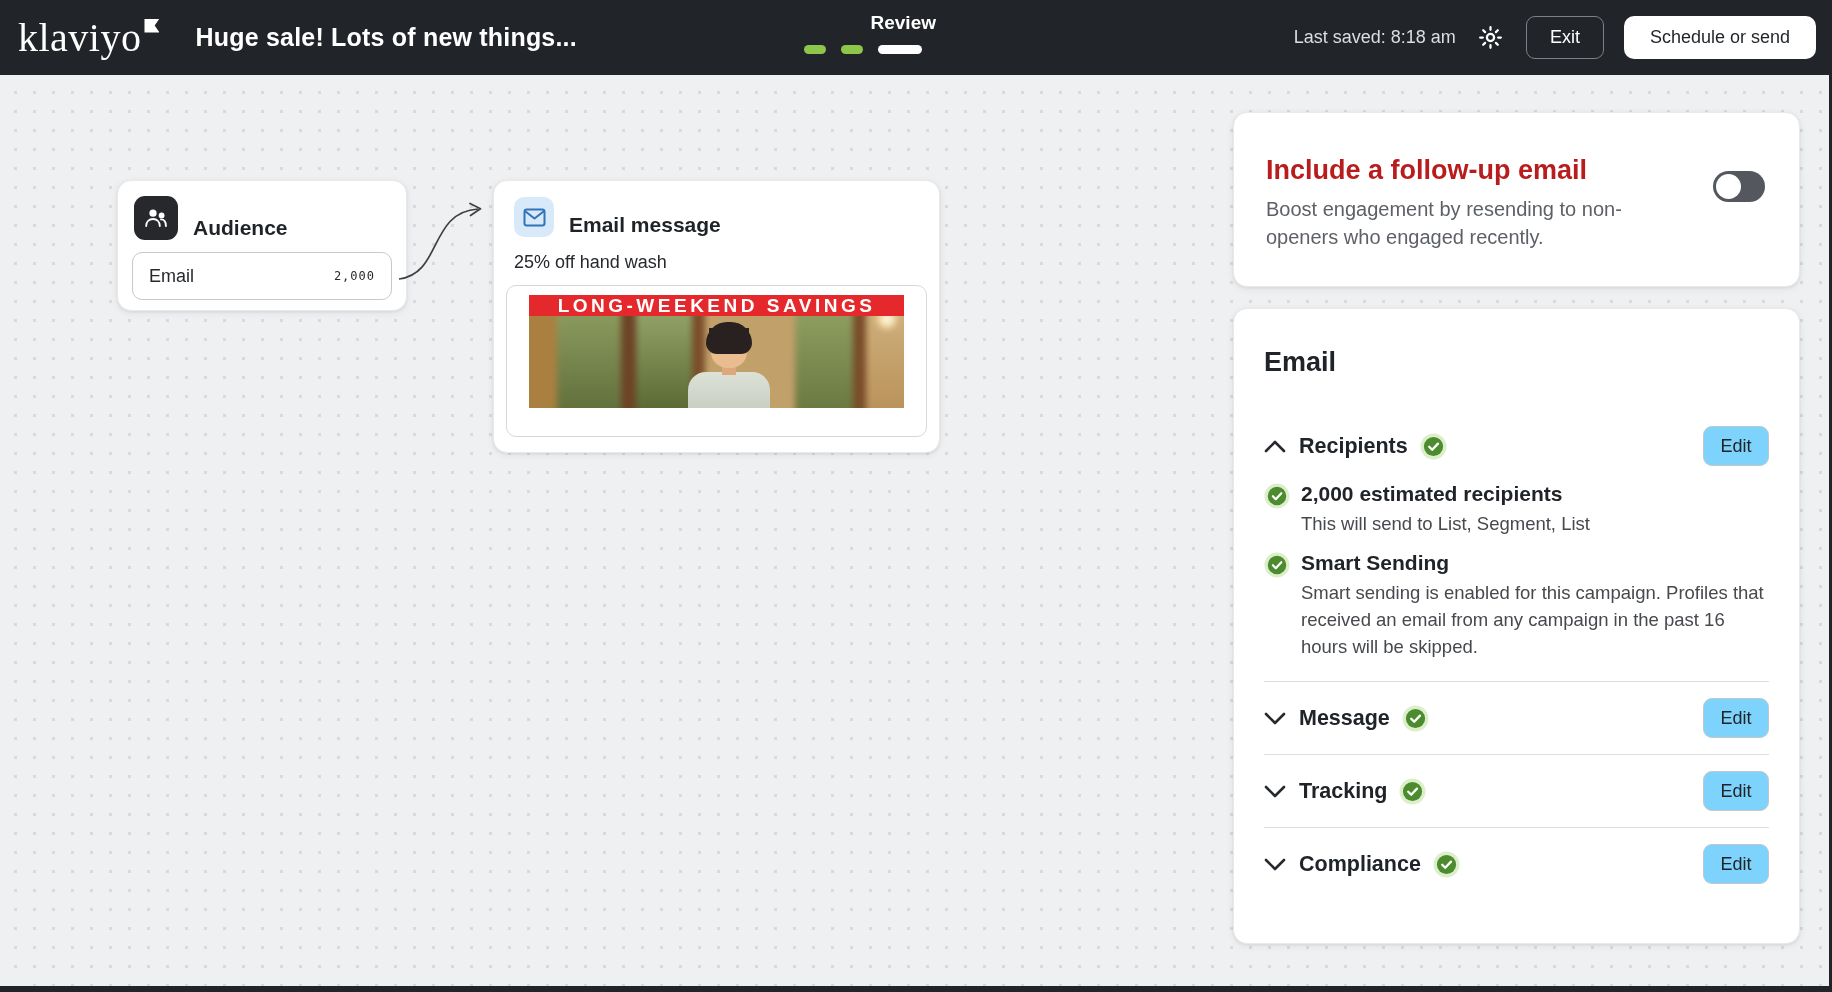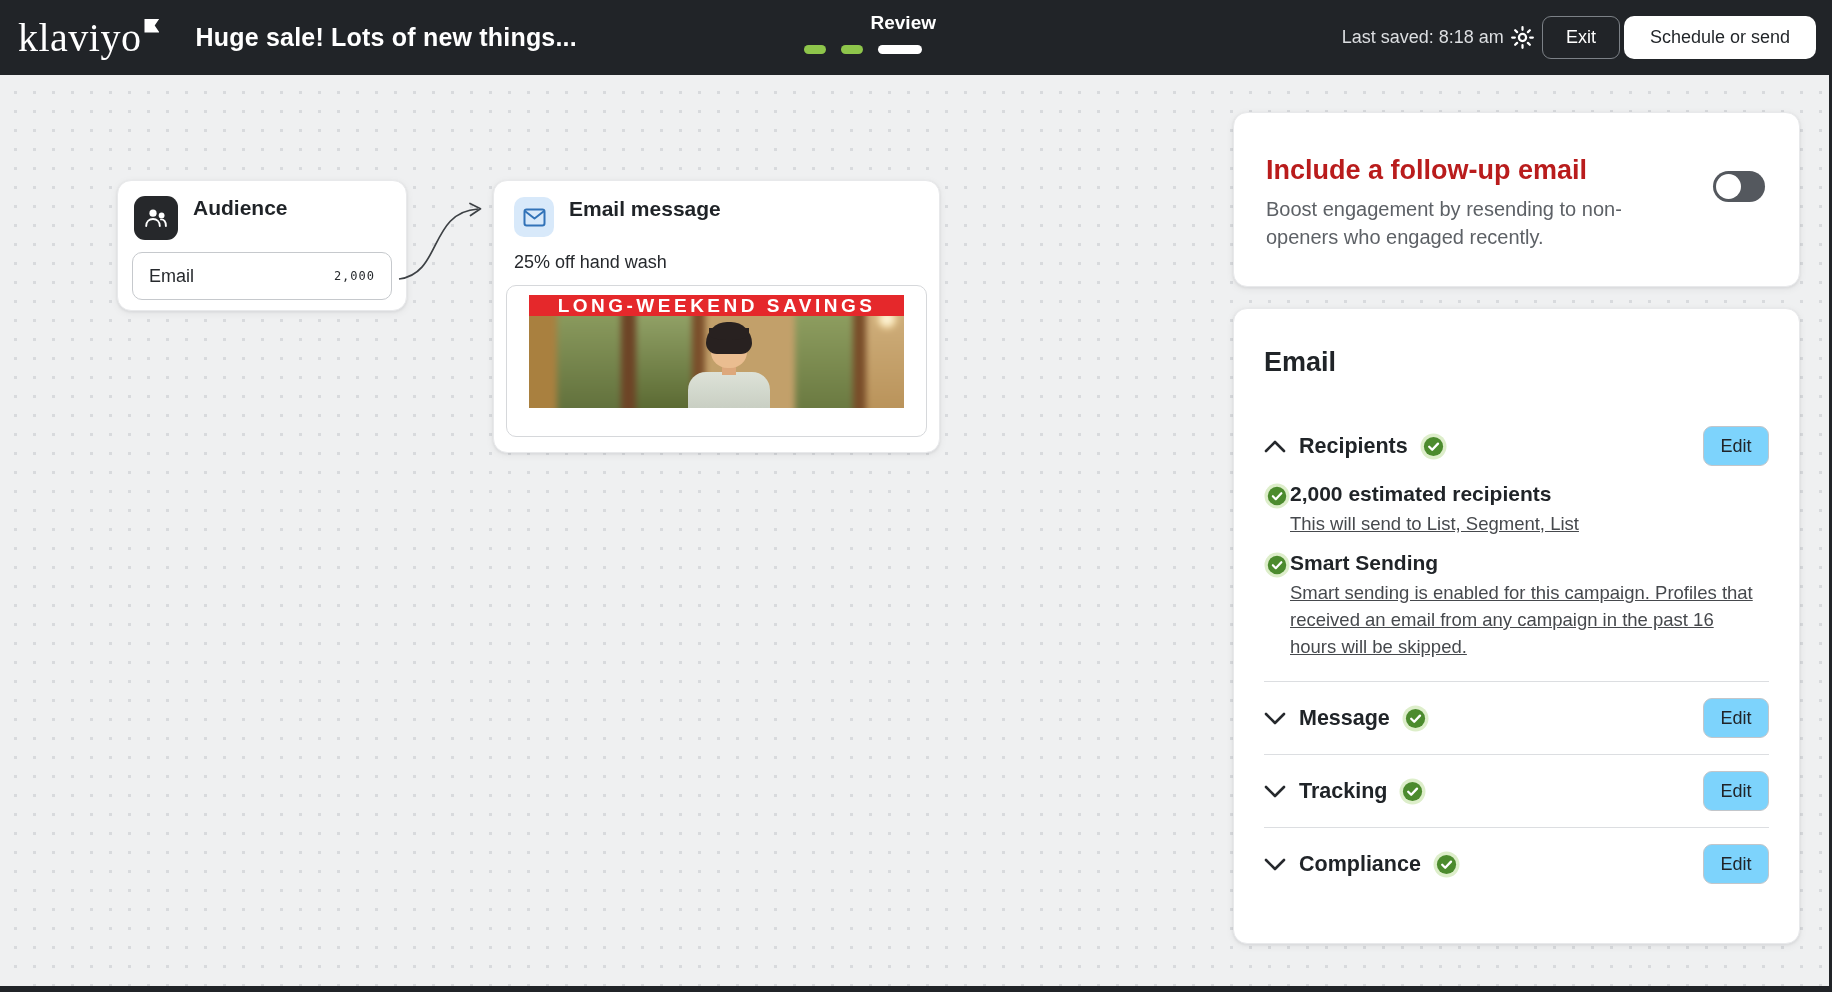--- a/index.html
+++ b/index.html
@@ -27,21 +27,21 @@
     width:15px; height:14px; background:#fff; margin-left:3px; margin-top:4px;
     clip-path:polygon(0 0,100% 0,68% 50%,100% 100%,0 100%);
   }
   .campaign-title { font-size:25px; font-weight:bold; margin-left:36px; letter-spacing:0.2px; }
   .steps { position:absolute; left:790px; top:12px; width:146px; text-align:right; }
   .steps-label { font-size:19px; font-weight:bold; color:#fff; }
   .pills { display:flex; justify-content:center; align-items:center; gap:15px; margin-top:11px; }
   .pill { height:9px; border-radius:5px; }
   .pill.done { width:22px; background:#8ec54b; }
   .pill.current { width:44px; background:#ffffff; }
-  .topbar-right { margin-left:auto; display:flex; align-items:center; gap:4px; }
+  .topbar-right { margin-left:auto; display:flex; align-items:center; gap:20px; }
   .last-saved { font-size:18px; color:#dcdee1; }
   .gear { width:30px; height:30px; display:flex; align-items:center; justify-content:center; cursor:pointer; }
   .btn-exit {
     background:transparent; color:#fff; font-size:18px;
     border:1px solid #7c8187; border-radius:9px; padding:10px 23px;
     font-family:inherit; cursor:pointer;
   }
   .btn-schedule {
     background:#fff; color:#1f2327; font-size:18px; font-weight:500;
     border:none; border-radius:10px; padding:11px 26px;
@@ -59,21 +59,21 @@
   .corner-patch { position:absolute; left:0; bottom:0; width:18px; height:6px; background:#eff0f1; }
 
   .card {
     position:absolute; background:#fff; border-radius:14px;
     border:1px solid #e8e9eb;
     box-shadow:0 1px 3px rgba(20,24,31,0.08), 0 2px 8px rgba(20,24,31,0.06);
   }
 
   
   .audience-card { left:117px; top:105px; width:290px; height:131px; padding:15px 14px; cursor:pointer; }
-  .node-header { display:flex; align-items:flex-start; }
+  .node-header { display:flex; align-items:flex-end; }
   .audience-icon {
     width:44px; height:44px; background:#26282b; border-radius:11px;
     display:flex; align-items:center; justify-content:center; flex:none; margin-left:2px;
   }
   .node-title { font-size:21px; font-weight:bold; margin-left:15px; color:#1f2327; }
   .channel-row {
     margin-top:12px; height:48px; border:1.5px solid #c6c9cd; border-radius:10px;
     display:flex; align-items:center; justify-content:space-between; padding:0 16px;
     background:#fff; cursor:pointer;
   }
@@ -142,23 +142,23 @@
   .section-label { font-size:21.5px; font-weight:bold; margin-left:13px; color:#202428; }
   .badge { margin-left:12px; flex:none; display:flex; }
   .btn-edit {
     margin-left:auto; width:66px; height:40px; background:#7dd3fc;
     border:1px solid #c3c6ca; border-radius:9px; font-size:18px; color:#202428;
     font-family:inherit; cursor:pointer;
   }
   .details { margin-top:12px; }
   .detail-item { display:flex; margin-top:14px; }
   .detail-icon { flex:none; margin-top:1px; display:flex; }
-  .detail-text { }
+  .detail-text { margin-left:11px; }
   .detail-title { font-size:21px; font-weight:bold; color:#202428; }
-  .detail-desc { font-size:18.5px; color:#46494d; line-height:27px; margin-top:4px; max-width:472px;text-decoration:underline; }
+  .detail-desc { font-size:18.5px; color:#46494d; line-height:27px; margin-top:4px; max-width:472px; }
   .divider { border:none; border-top:1px solid #dcdee1; margin-top:21px; }
   .divider-mid { margin-top:0; }
 </style>
 </head>
 <body>
 
 <header class="topbar">
   <div class="logo">
     <span class="logo-text">klaviyo</span>
     <span class="logo-flag"></span>

